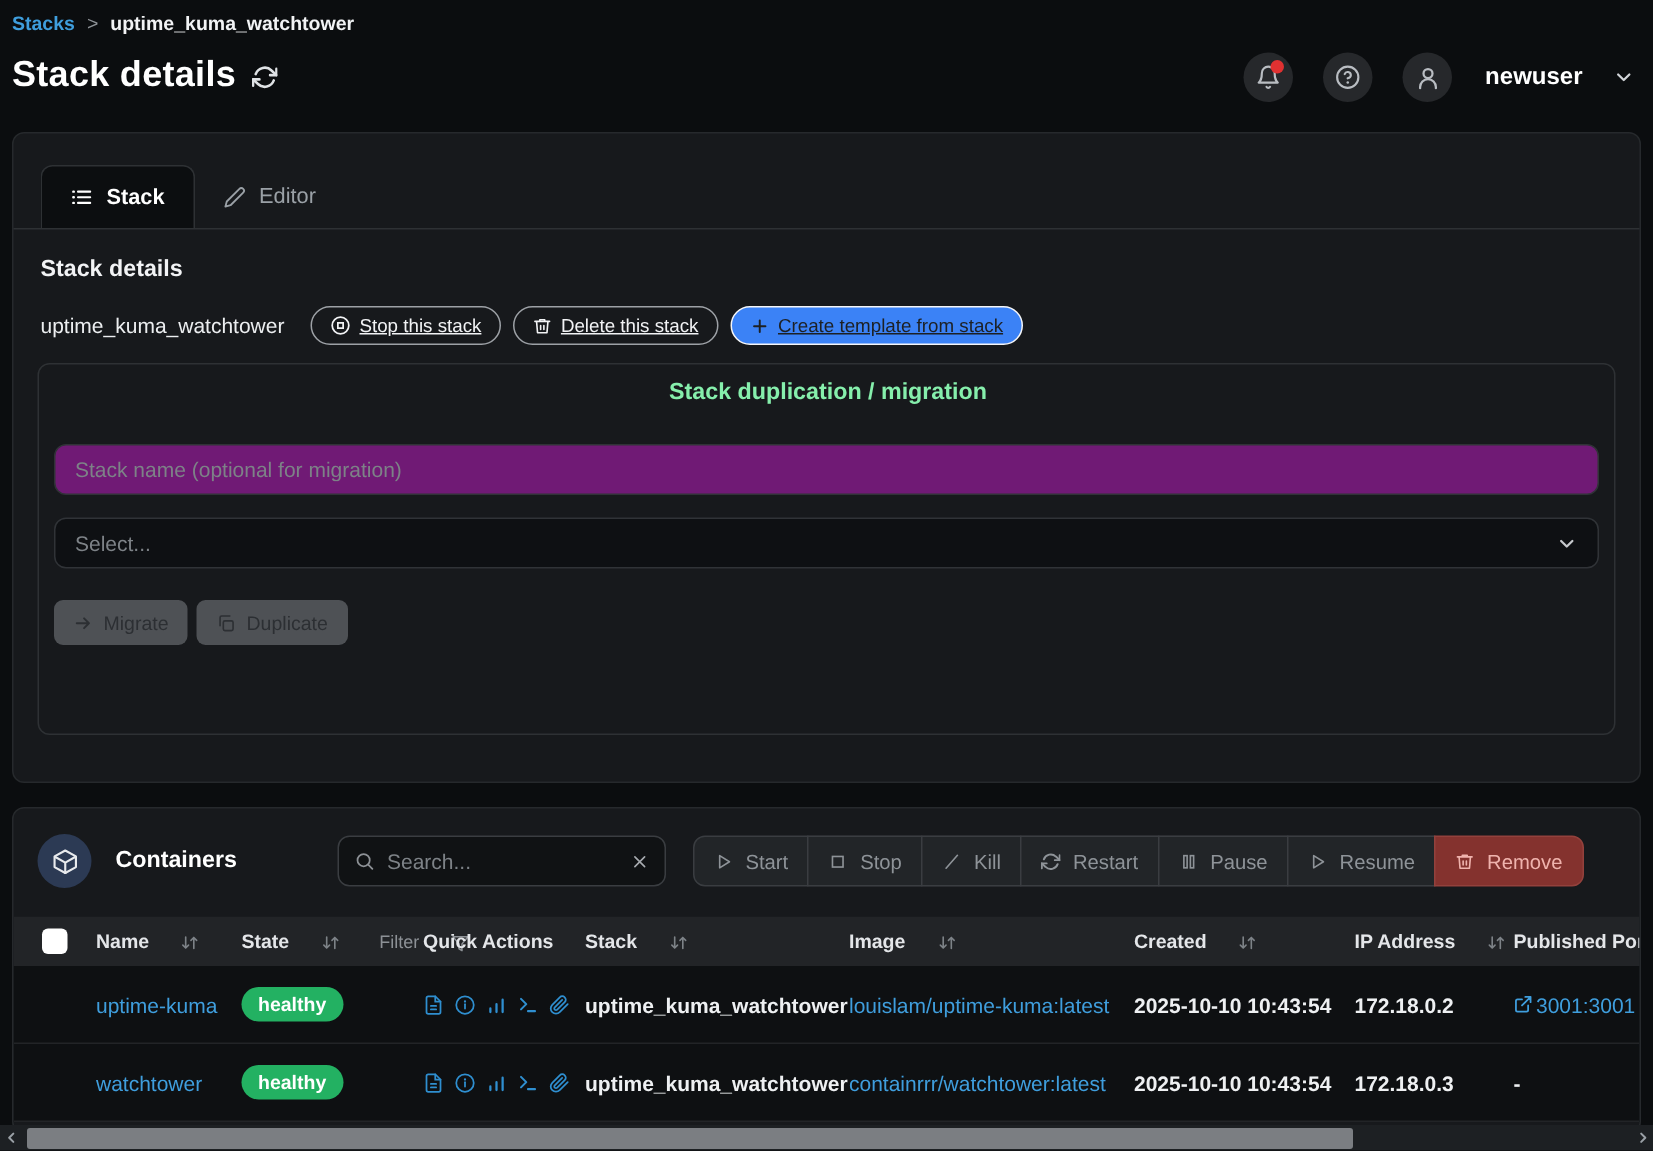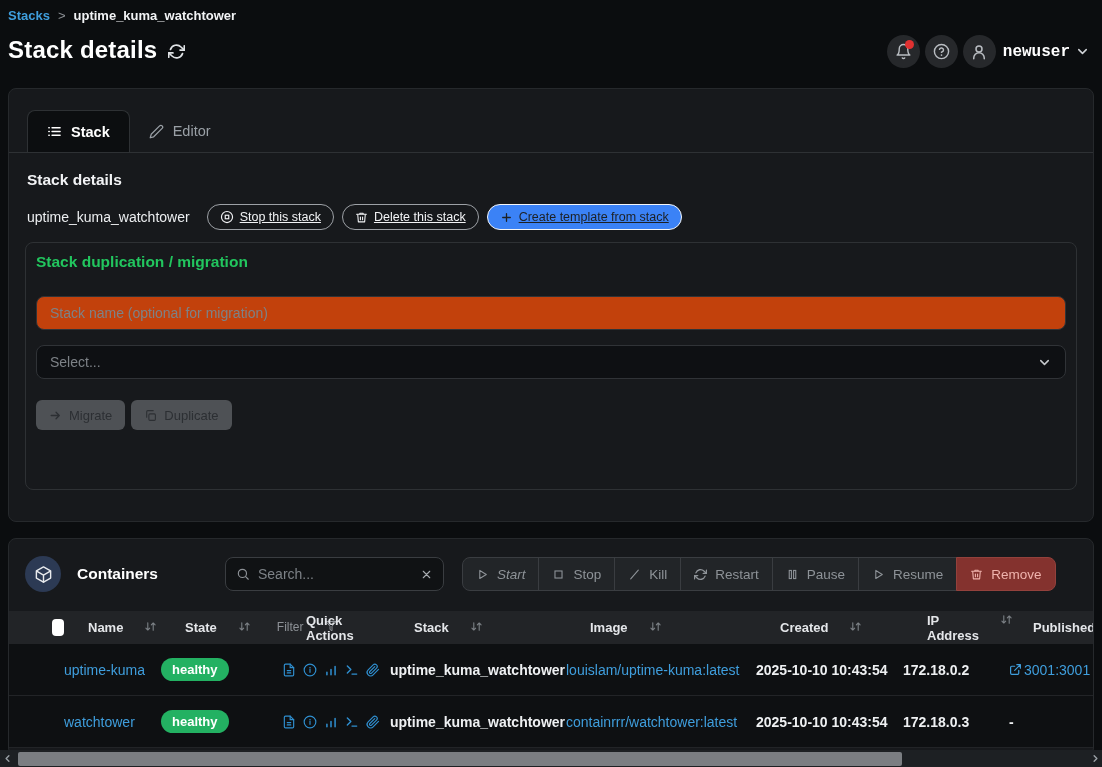--- a/index.html
+++ b/index.html
@@ -15,21 +15,21 @@
   
   .breadcrumb { position:absolute; left:8px; top:8px; font-size:13px; font-weight:700; display:flex; gap:8px; align-items:center; }
   .breadcrumb .root { color:#3f9edd; cursor:pointer; }
   .breadcrumb .sep { color:#8d9196; font-weight:400; }
   .breadcrumb .current { color:#f2f3f5; }
 
   .page-title { position:absolute; left:8px; top:36px; display:flex; align-items:center; gap:11px; }
   .page-title h1 { font-size:24px; font-weight:700; color:#ffffff; letter-spacing:.2px; }
   .refresh-ic { color:#dfe2e5; margin-top:3px; }
 
-  .header-right { position:absolute; right:12px; top:35px; display:flex; align-items:center; gap:5px;font-family:Liberation Mono, monospace; }
+  .header-right { position:absolute; right:12px; top:35px; display:flex; align-items:center; gap:20px; }
   .circle-btn { width:33px; height:33px; border-radius:50%; background:#26282b; display:flex; align-items:center; justify-content:center; color:#b9bdc2; position:relative; cursor:pointer; }
   .notif-dot { position:absolute; top:5px; right:6px; width:9px; height:9px; border-radius:50%; background:#e03131; }
   .username { font-size:16px; font-weight:700; color:#ffffff; margin-left:2px; }
   .chev { color:#d0d3d7; }
 
   
   .panel { position:absolute; left:8px; width:1086px; background:#17191c; border:1px solid #26292c; border-radius:8px; }
   .panel-stack { top:88px; height:434px; }
   .panel-containers { top:538px; height:218px; overflow:hidden; }
 
@@ -41,52 +41,52 @@
   .tab .ic { color:inherit; }
 
   .section-heading { margin:18px 18px 0; font-size:15.5px; font-weight:700; color:#f2f3f5; }
 
   .stack-row { margin:15px 18px 0; display:flex; align-items:center; gap:8px; }
   .stack-name { font-size:14px; color:#eceef0; margin-right:9px; }
   .pill-btn { height:26px; padding:0 12px; border-radius:14px; border:1px solid #9da1a6; background:transparent; color:#f2f3f5; font-size:12.5px; display:inline-flex; align-items:center; gap:6px; cursor:pointer; white-space:nowrap;text-decoration:underline; }
   .pill-btn.light { background:#3b82f6; border-color:#f5f6f8; color:#1d2023; }
 
   .dup-box { margin:12px 16px 0; border:1px solid #2e3134; border-radius:8px; padding:8px 8px 0; height:248px; }
-  .dup-title { font-size:15.5px; font-weight:700; color:#22c55e; margin:2px 0 0 2px; }
+  .dup-title { font-size:15.5px; font-weight:700; color:#86efac; margin:2px 0 0 2px;text-align:center; }
   .dup-desc { font-size:12.5px; color:#8d9196; margin:15px 0 0 2px; }
 
-  .text-input { margin:25px 2px 0; height:34px; width:calc(100% - 4px); background:#c2410c; border:1px solid #303337; border-radius:8px; color:#c8ccd0; font-size:14px; padding:0 13px; font-family:"Liberation Sans", sans-serif; }
+  .text-input { margin:25px 2px 0; height:34px; width:calc(100% - 4px); background:#701a75; border:1px solid #303337; border-radius:8px; color:#c8ccd0; font-size:14px; padding:0 13px; font-family:"Liberation Sans", sans-serif; }
   .text-input::placeholder { color:#7d8287; opacity:1; }
   .select-box { margin:15px 2px 0; height:34px; width:calc(100% - 4px); background:#0e1013; border:1px solid #303337; border-radius:8px; display:flex; align-items:center; justify-content:space-between; padding:0 13px; cursor:pointer; }
   .select-box .sel-text { color:#7d8287; font-size:14px; }
   .select-box .chev { color:#c6c9cd; }
 
   .dup-actions { margin:21px 2px 0; display:flex; gap:6px; }
   .gray-btn { height:30px; padding:0 13px; background:#4e5155; border:none; border-radius:6px; color:#2c2f33; font-size:13px; display:inline-flex; align-items:center; gap:7px; cursor:pointer; }
 
   
   .cw-header { display:flex; align-items:center; padding:13px 14px 0 16px; height:57px; }
   .cube-circle { width:36px; height:36px; border-radius:50%; background:#2c3a54; display:flex; align-items:center; justify-content:center; color:#e8eaed; flex:none; }
   .cw-title { font-size:15.5px; font-weight:700; color:#ffffff; margin-left:16px; }
   .search-box { margin-left:67px; width:219px; height:34px; background:#101214; border:1px solid #3a3d41; border-radius:8px; display:flex; align-items:center; padding:0 10px; gap:8px; }
   .search-box input { flex:1; background:transparent; border:none; outline:none; color:#c8ccd0; font-size:14px; font-family:"Liberation Sans", sans-serif; min-width:0; }
   .search-box input::placeholder { color:#7d8287; opacity:1; }
   .search-ic { color:#8d9196; }
   .clear-ic { color:#a7abb0; cursor:pointer; }
 
   .toolbar { display:flex; margin-left:18px; }
   .tb-btn { height:34px; padding:0 13px; background:#222528; border:1px solid #3a3d41; color:#8e9398; font-size:13.5px; display:flex; align-items:center; gap:8px; margin-left:-1px; cursor:pointer; white-space:nowrap; }
-  .tb-btn:first-child { border-radius:8px 0 0 8px; margin-left:0;font-style:italic; }
+  .tb-btn:first-child { border-radius:8px 0 0 8px; margin-left:0; }
   .tb-btn.danger { background:#84322e; border-color:#93413c; color:#efb3ad; border-radius:0 8px 8px 0; }
 
   
   .table-clip { margin-top:15px; overflow:hidden; width:100%; }
   .tgrid { display:grid; grid-template-columns:55px 97px 121px 108px 176px 190px 147px 106px 160px; align-items:center; width:1160px; }
   .thead { background:#222427; height:33px; font-size:13px; font-weight:700; color:#e4e6e9; }
-  .th { display:flex; align-items:flex-start; gap:19px;padding-left:24px; }
+  .th { display:flex; align-items:flex-end; gap:19px; }
   .sort-ic { color:#7d8287; margin-left:2px; }
   .filter-lbl { color:#8d9196; font-weight:400; font-size:12px; margin-left:7px; }
   .funnel-ic { color:#8d9196; margin-left:3px; }
   .trow { height:52px; background:#0e1012; border-bottom:1px solid #222427; font-size:14px; }
   .checkbox { width:16px; height:16px; background:#ffffff; border-radius:4px; margin-left:19px; cursor:pointer; }
   .link { color:#3f9edd; cursor:pointer; text-decoration:none; }
   .cell-strong { color:#eef0f2; font-weight:600; }
   .badge { display:inline-block; background:#23b162; color:#ffffff; font-weight:700; font-size:13px; padding:4px 11px; border-radius:13px; }
   .qa { display:flex; gap:7px; align-items:center; color:#2f8fd0; }
   .qa .qa-ic { cursor:pointer; }

